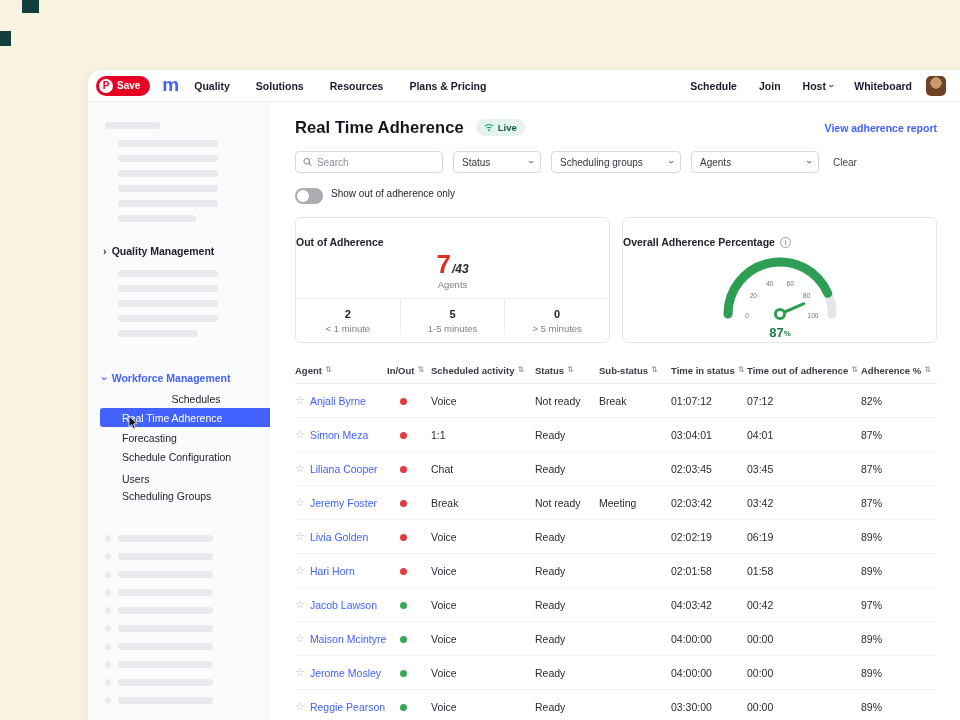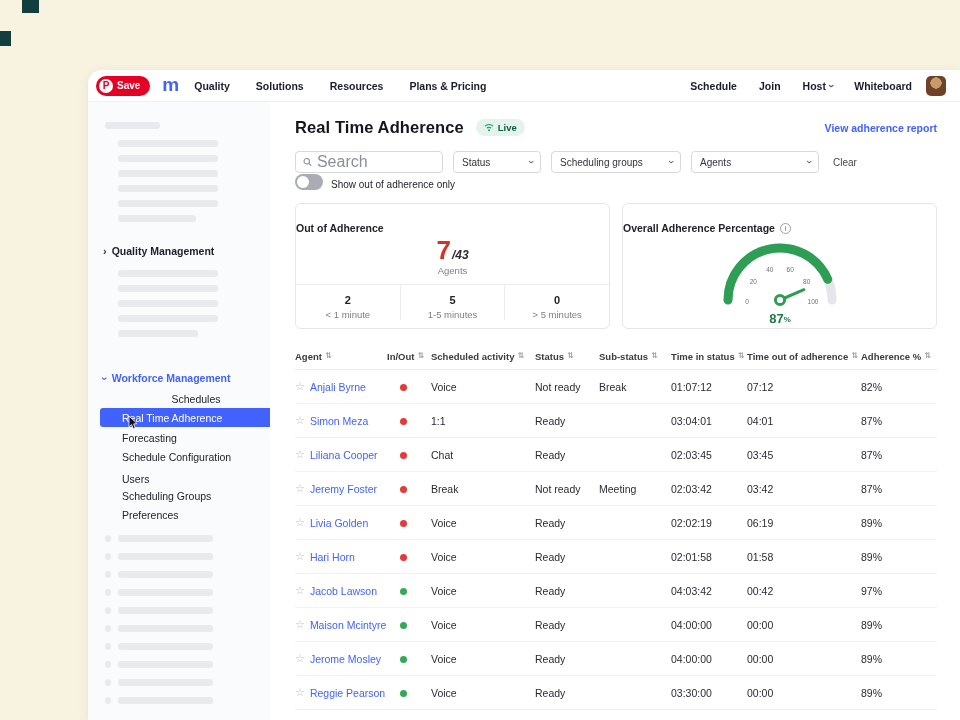--- a/index.html
+++ b/index.html
@@ -43,28 +43,28 @@
   
   .main{flex:1;padding:16px 23px 0 25px;position:relative;overflow:hidden;background:#fff;}
   .hd-row{display:flex;align-items:center;}
   .page-title{font-size:16.5px;font-weight:700;color:#15151f;letter-spacing:.1px;}
   .live-badge{margin-left:12px;background:#e4f3ec;border-radius:10px;height:17px;display:flex;align-items:center;gap:4px;
     padding:0 8px;font-size:9.5px;font-weight:700;color:#0f5e41;}
   .report-link{margin-left:auto;color:#4262ff;font-size:10.5px;font-weight:600;cursor:pointer;}
 
   .filters{margin-top:14px;display:flex;align-items:center;gap:10px;}
   .search-box{width:148px;height:22px;border:1px solid #d6d8db;border-radius:4px;display:flex;align-items:center;padding:0 7px;gap:5px;background:#fff;}
-  .search-box input{border:none;outline:none;font-size:16px;color:#333;width:100%;background:transparent;}
+  .search-box input{border:none;outline:none;font-size:10px;color:#333;width:100%;background:transparent;}
   .search-box input::placeholder{color:#8a8f98;}
   .select{height:22px;border:1px solid #d6d8db;border-radius:4px;display:flex;align-items:center;justify-content:space-between;
     padding:0 8px;font-size:10px;color:#33333d;cursor:pointer;background:#fff;}
   .sel-status{width:88px;} .sel-groups{width:130px;} .sel-agents{width:128px;}
   .clear-link{font-size:10px;color:#44444c;cursor:pointer;margin-left:4px;}
 
-  .toggle-row{margin-top:1px;display:flex;align-items:flex-end;gap:8px;}
+  .toggle-row{margin-top:15px;display:flex;align-items:flex-start;gap:8px;}
   .toggle{width:28px;height:16px;border-radius:8px;background:#a9adb3;position:relative;cursor:pointer;}
   .toggle .knob{position:absolute;left:2px;top:2px;width:12px;height:12px;border-radius:50%;background:#fff;}
   .toggle-label{font-size:10px;color:#1f1f28;font-weight:500;}
 
   .cards{margin-top:13px;display:flex;gap:12px;}
   .card{flex:1;border:1px solid #e5e6e9;border-radius:6px;height:126px;background:#fff;position:relative;overflow:hidden;}
   .card-title{margin-top:18px;text-align:center;font-size:10.5px;font-weight:700;color:#22222c;display:flex;align-items:center;justify-content:flex-start;gap:5px;}
   .info-icon{width:11px;height:11px;border:1px solid #9aa0a8;border-radius:50%;color:#9aa0a8;font-size:7.5px;display:inline-flex;
     align-items:center;justify-content:center;font-style:normal;cursor:pointer;}
   .big-row{display:flex;justify-content:center;align-items:baseline;margin-top:3px;}
@@ -181,23 +181,20 @@
         </div>
         <div class="side-item" style="top: 345px;">
           <span>Schedule Configuration</span>
         </div>
         <div class="side-item" style="top: 367px;">
           <span>Users</span>
         </div>
         <div class="side-item" style="top: 384px;">
           <span>Scheduling Groups</span>
         </div>
-        <div class="side-item" style="top: 403px;">
-          <span>Preferences</span>
-        </div>
       </aside>
 
     <main class="main">
 
       <div class="hd-row">
         <div class="page-title">Real Time Adherence</div>
         <div class="live-badge">
           <svg width="10" height="9" viewBox="0 0 10 9">
             <path d="M1 3.2 A 5.6 5.6 0 0 1 9 3.2" stroke="#16a077" fill="none" stroke-width="1.2"></path>
             <path d="M2.8 5.2 A 3.1 3.1 0 0 1 7.2 5.2" stroke="#16a077" fill="none" stroke-width="1.2"></path>

